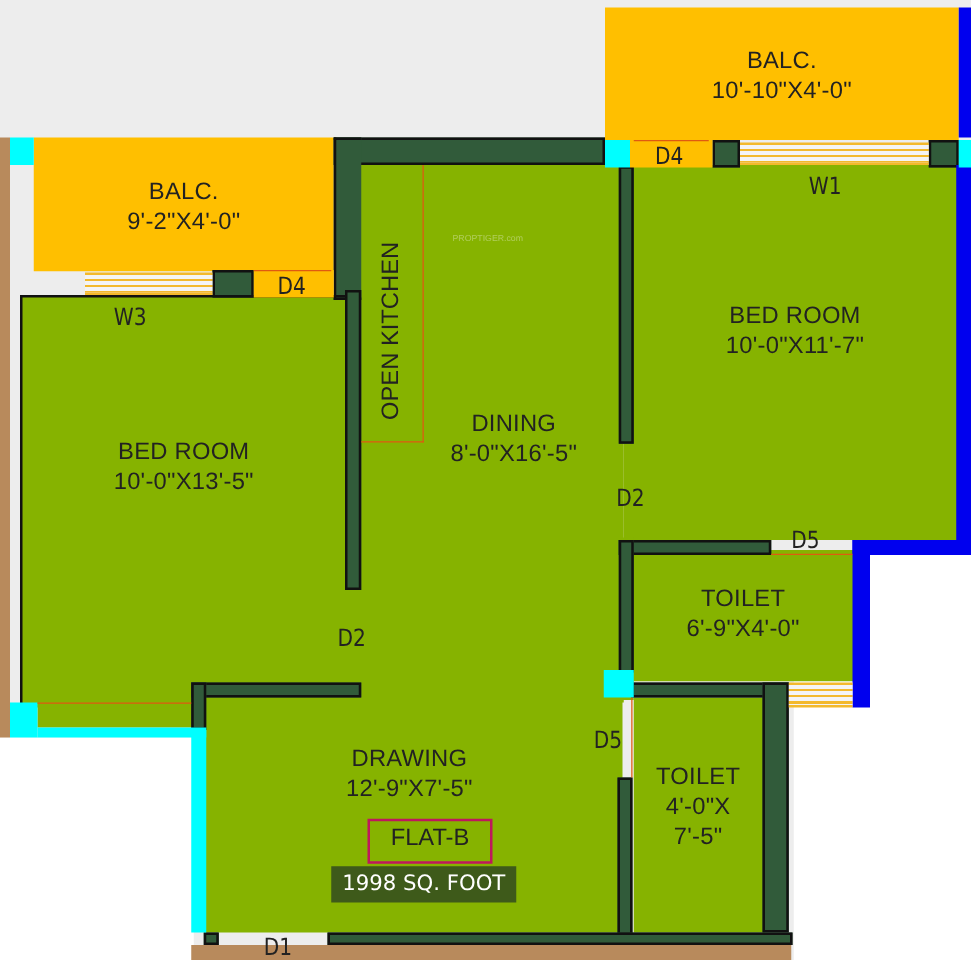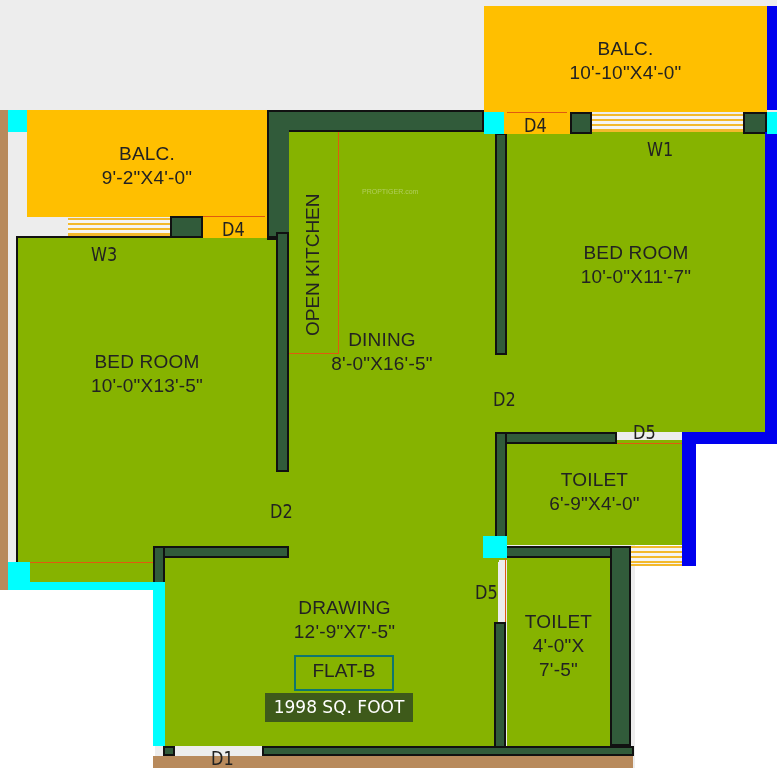--- a/index.html
+++ b/index.html
@@ -24,21 +24,21 @@
       position: absolute; color: #222; text-align: center; white-space: nowrap;
       font-size: 19px; line-height: 24px; letter-spacing: 0.2px;
     }
     .tag { position: absolute; color: #222; font-size: 19px; line-height: 20px; font-family: "DejaVu Sans", sans-serif; transform: scaleX(0.85); transform-origin: left top; }
     .redline { position: absolute; background: #e05a10; }
     .vert {
       position: absolute; color: #222; font-size: 19px; white-space: nowrap;
       transform: rotate(-90deg); transform-origin: left top;
     }
     .flat-box {
-      position: absolute; border: 2px solid #0f766e; color: #222; font-size: 19px;
+      position: absolute; border: 2px solid #be185d; color: #222; font-size: 19px;
       text-align: center; line-height: 28px;
     }
     .area-badge {
       position: absolute; background: #3e5a1a; color: #fff; font-size: 17px;
       text-align: center; line-height: 28px; font-family: "DejaVu Sans", sans-serif;
     }
     .watermark { position: absolute; color: rgba(255,255,255,0.35); font-size: 7px; }
   </style>
 </head>
 <body>
@@ -132,31 +132,31 @@
   <div>10'-0"X13'-5"</div>
 </div>
 
 <div class="lbl" style="left:507px;top:241px;width:258px;">
   <div>BED ROOM</div>
   <div>10'-0"X11'-7"</div>
 </div>
 
 <div class="vert" style="left:302px;top:336px;">OPEN KITCHEN</div>
 
-<div class="lbl" style="left:284px;top:328px;width:196px;text-align:center;">
+<div class="lbl" style="left:313px;top:328px;width:196px;text-align:center;">
   <div>DINING</div>
   <div>8'-0"X16'-5"</div>
 </div>
 
 <div class="lbl" style="left:507px;top:468px;width:175px;">
   <div>TOILET</div>
   <div>6'-9"X4'-0"</div>
 </div>
 
-<div class="lbl" style="left:165px;top:596px;width:325px;padding-left:17px;">
+<div class="lbl" style="left:165px;top:596px;width:325px;">
   <div>DRAWING</div>
   <div>12'-9"X7'-5"</div>
 </div>
 
 <div class="lbl" style="left:507px;top:610px;width:103px;">
   <div>TOILET</div>
   <div>4'-0"X</div>
   <div>7'-5"</div>
 </div>
 

